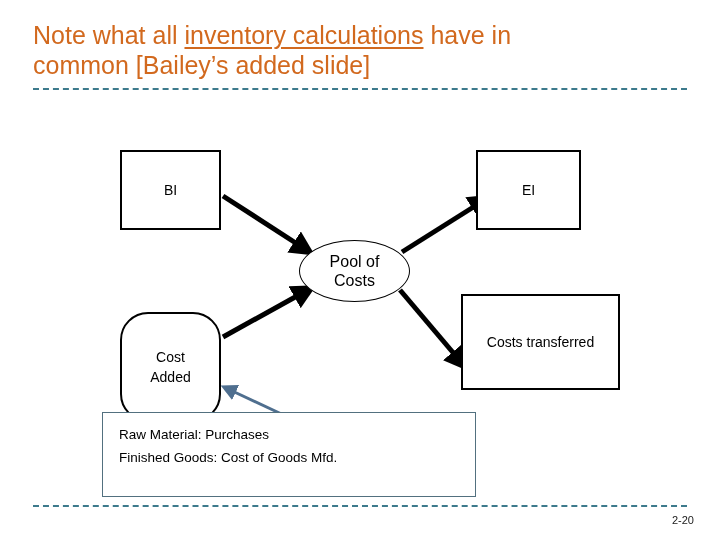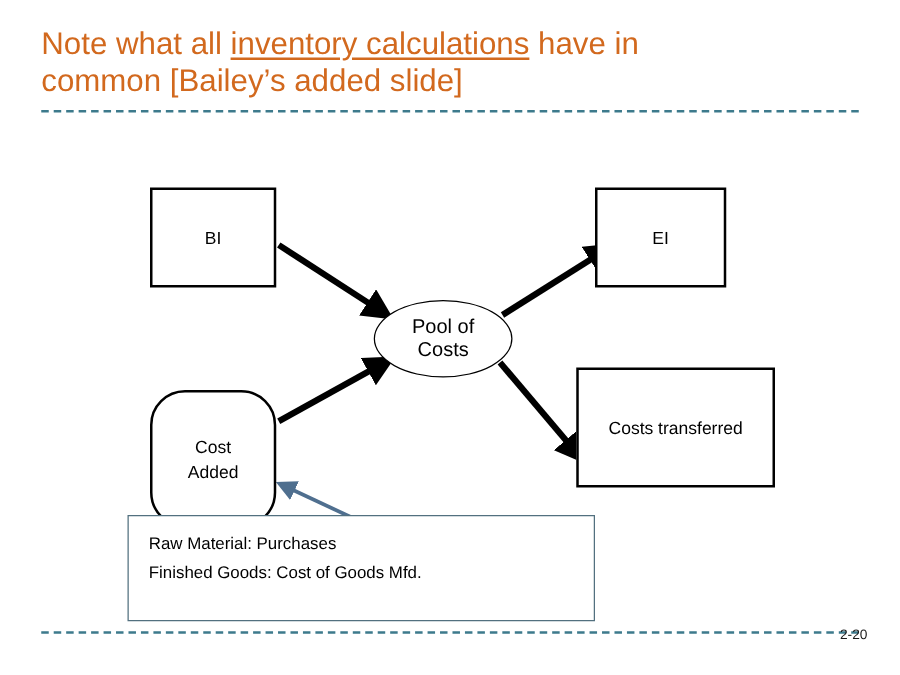--- a/index.html
+++ b/index.html
@@ -49,21 +49,21 @@
     position: absolute;
     left: 33px;
     top: 505px;
     width: 654px;
     height: 0;
     border-top: 2px dashed #3D7A8C;
   }
   #page-number {
     position: absolute;
     right: 26px;
-    top: 502px;
+    top: 514px;
     font-size: 11px;
     color: #1a1a1a;
     text-align: right;
   }
 
   
   .flow-box {
     position: absolute;
     box-sizing: border-box;
     border: 2px solid #000000;

